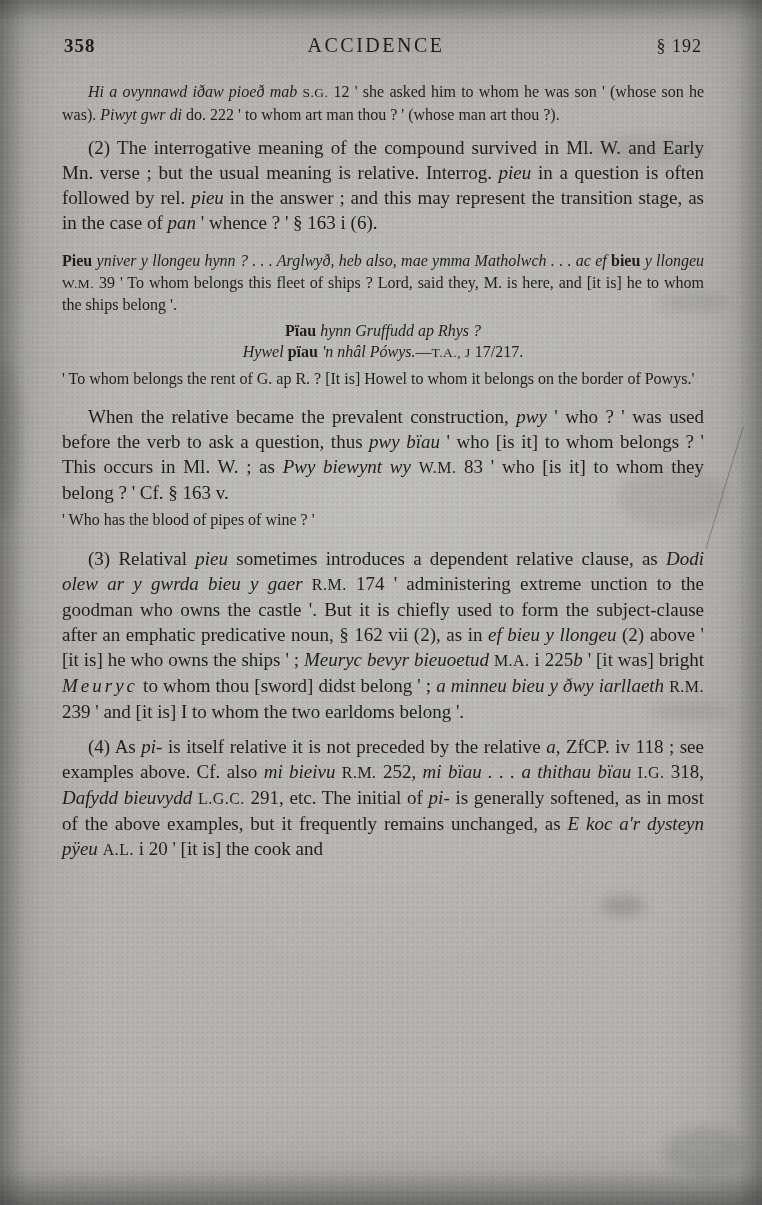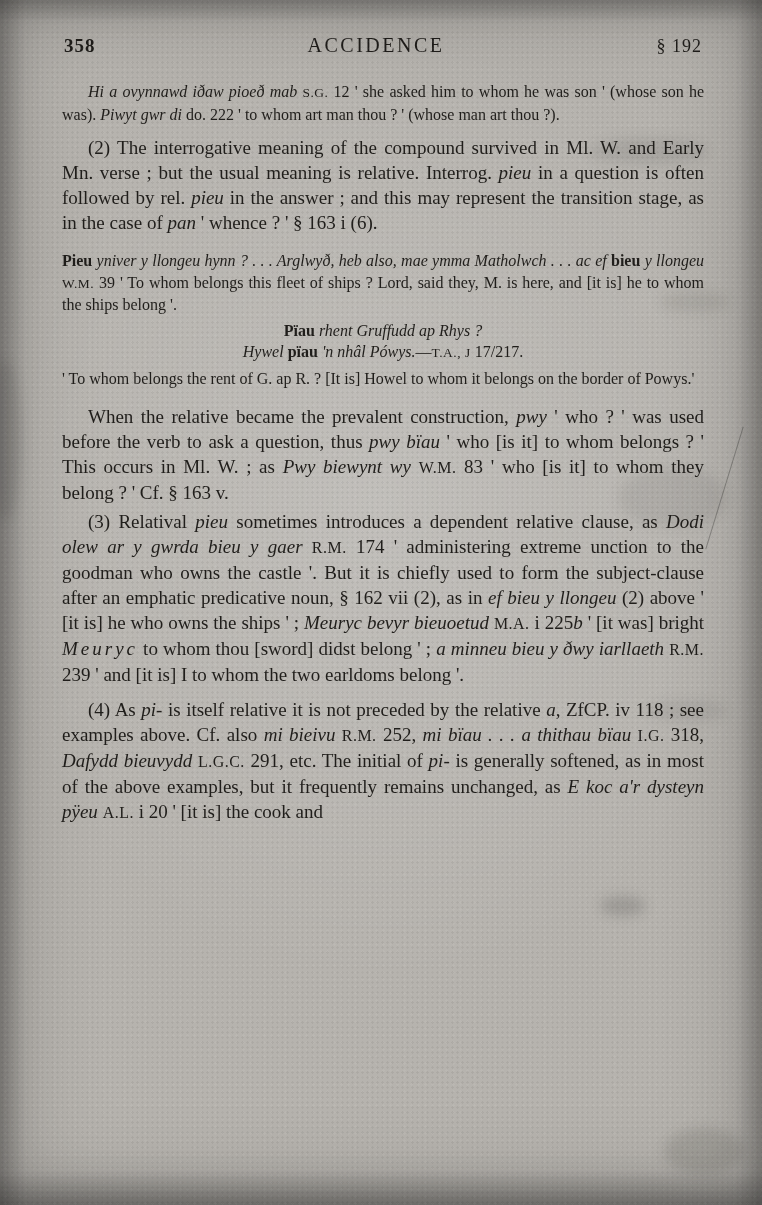--- a/index.html
+++ b/index.html
@@ -106,21 +106,22 @@
   <header class="pagehead">
     <span class="pagenum">358</span>
     <span class="runtitle">ACCIDENCE</span>
     <span class="section">§ 192</span>
   </header>
 
   <main class="body">
       <p class="para small indent"><span class="i">Hi a ovynnawd iðaw pioeð mab </span><span class="sc">S.G.</span><span> 12 ' she asked him to whom he was son ' (whose son he was).  </span><span class="i">Piwyt gwr di</span><span> do. 222 ' to whom art man thou ? ' (whose man art thou ?).</span></p>
       <p class="para indent gap"><span>(2) The interrogative meaning of the compound survived in Ml. W. and Early Mn. verse ; but the usual meaning is relative. Interrog. </span><span class="i">pieu</span><span> in a question is often followed by rel. </span><span class="i">pieu</span><span> in the answer ;  and this may represent the transition stage, as in the case of </span><span class="i">pan</span><span> ' whence ? ' § 163 i (6).</span></p>
       <p class="para small tight"><span class="b">Pieu </span><span class="i">yniver y llongeu hynn ? . . . Arglwyð, heb also, mae ymma Matholwch . . . ac ef </span><span class="b">bieu</span><span class="i"> y llongeu </span><span class="sc">W.M.</span><span> 39 ' To whom belongs this fleet of ships ?  Lord, said they, M. is here, and [it is] he to whom the ships belong '.</span></p>
-      <p class="para small center tight"><span class="b">Pïau </span><span class="i">rhent Gruffudd ap Rhys ?</span><br><span class="i">Hywel </span><span class="b">pïau </span><span class="i">'n nhâl Pówys.</span><span>—</span><span class="sc">T.A.,</span><span> </span><span class="sc">J</span><span> 17/217.</span></p>
+      <p class="para small center tight"><span class="b">Pïau </span><span class="i">hynn Gruffudd ap Rhys ?</span><br><span class="i">Hywel </span><span class="b">pïau </span><span class="i">'n nhâl Pówys.</span><span>—</span><span class="sc">T.A.,</span><span> </span><span class="sc">J</span><span> 17/217.</span></p>
       <p class="para small gap"><span>' To whom belongs the rent of G. ap R. ?  [It is] Howel to whom it belongs on the border of Powys.'</span></p>
       <p class="para indent tight"><span>When the relative became the prevalent construction, </span><span class="i">pwy</span><span> ' who ? '  was used before the verb to ask a question, thus </span><span class="i">pwy bïau</span><span> ' who [is it] to whom belongs ? '  This occurs in Ml. W. ; as </span><span class="i">Pwy biewynt wy</span><span> </span><span class="sc">W.M.</span><span> 83 ' who [is it] to whom they belong ? ' Cf. § 163 v.</span></p>
+      <p class="para small gap"><span>' Who has the blood of pipes of wine ? '</span></p>
       <p class="para indent"><span>(3) Relatival </span><span class="i">pieu</span><span> sometimes introduces a dependent relative clause, as </span><span class="i">Dodi olew ar y gwrda bieu y gaer</span><span> </span><span class="sc">R.M.</span><span> 174 ' administering extreme unction to the goodman who owns the castle '.  But it is chiefly used to form the subject-clause after an emphatic predicative noun, § 162 vii (2), as in </span><span class="i">ef bieu y llongeu</span><span> (2) above ' [it is] he who owns the ships ' ; </span><span class="i">Meuryc bevyr bieuoetud</span><span> </span><span class="sc">M.A.</span><span> i 225</span><span class="i">b</span><span> ' [it was] bright </span><span class="sp">Meuryc</span><span> to whom thou [sword] didst belong ' ; </span><span class="i">a minneu bieu y ðwy iarllaeth</span><span> </span><span class="sc">R.M.</span><span> 239 ' and [it is] I to whom the two earldoms belong '.</span></p>
       <p class="para indent"><span>(4) As </span><span class="i">pi-</span><span> is itself relative it is not preceded by the relative </span><span class="i">a</span><span>, ZfCP. iv 118 ;  see examples above.  Cf. also </span><span class="i">mi bieivu</span><span> </span><span class="sc">R.M.</span><span> 252, </span><span class="i">mi bïau . . . a thithau bïau</span><span> </span><span class="sc">I.G.</span><span> 318, </span><span class="i">Dafydd bieuvydd</span><span> </span><span class="sc">L.G.C.</span><span> 291, etc.  The initial of </span><span class="i">pi-</span><span> is generally softened, as in most of the above examples, but it frequently remains unchanged, as </span><span class="i">E koc a'r dysteyn pÿeu</span><span> </span><span class="sc">A.L.</span><span> i 20 ' [it is] the cook and</span></p>
     </main>
 
   <div class="vignette"></div>
 </div>
 
 </body></html>

